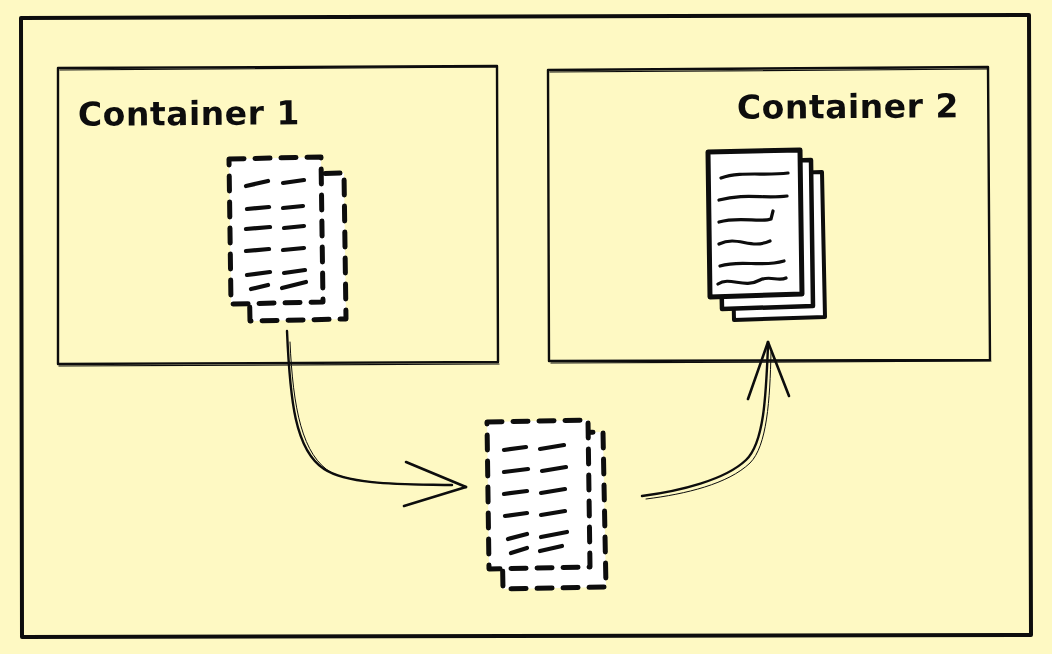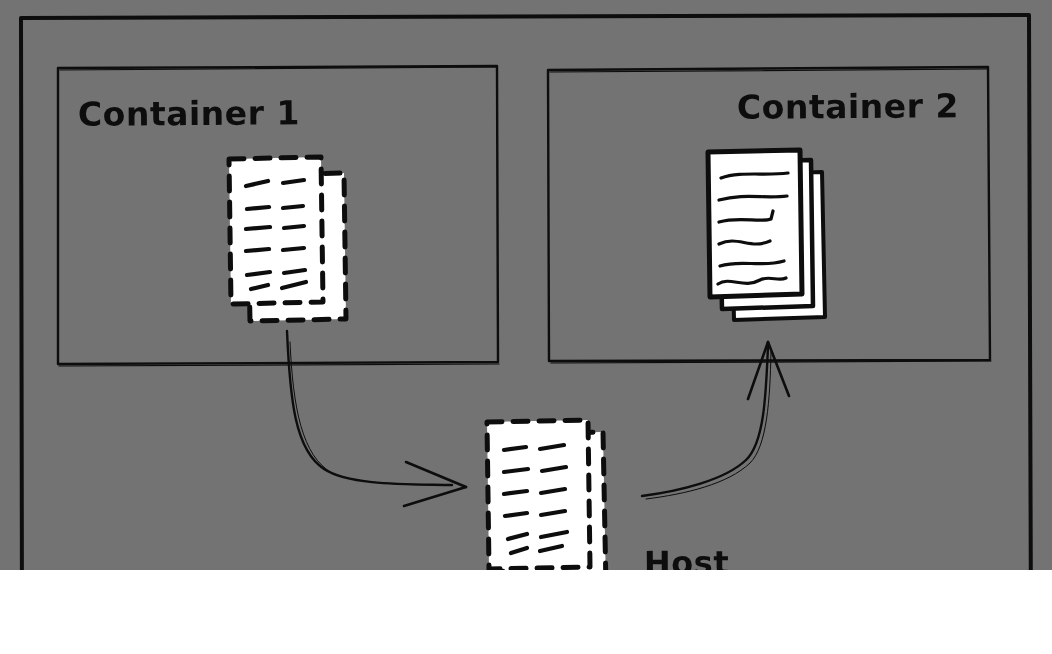--- a/index.html
+++ b/index.html
@@ -3,22 +3,22 @@
 <meta charset="utf-8">
 <style>
   html, body {
     margin: 0;
     padding: 0;
     background: #ffffff;
   }
   .canvas {
     position: relative;
     width: 1052px;
-    height: 570px;
-    background: #737373;
+    height: 654px;
+    background: #fef9c3;
     overflow: hidden;
     font-family: "DejaVu Sans", "Liberation Sans", sans-serif;
   }
   .canvas svg {
     position: absolute;
     left: 0;
     top: 0;
   }
   .sketch-label {
     position: absolute;
@@ -127,15 +127,14 @@
       <path class="ink arrow-echo" d="M646 499 C686 494 728 484 750 463 C767 446 770 400 771 352"></path>
       <path class="ink arrow-head" d="M748 399 L768 342"></path>
       <path class="ink arrow-head" d="M789 396 L768 342"></path>
     </g>
   </svg>
 
   <div class="sketch-label label-container1">Container 1</div>
 
   <div class="sketch-label label-container2">Container 2</div>
 
-  <div class="sketch-label label-host">Host</div>
 
 </div>
 
 </body></html>

